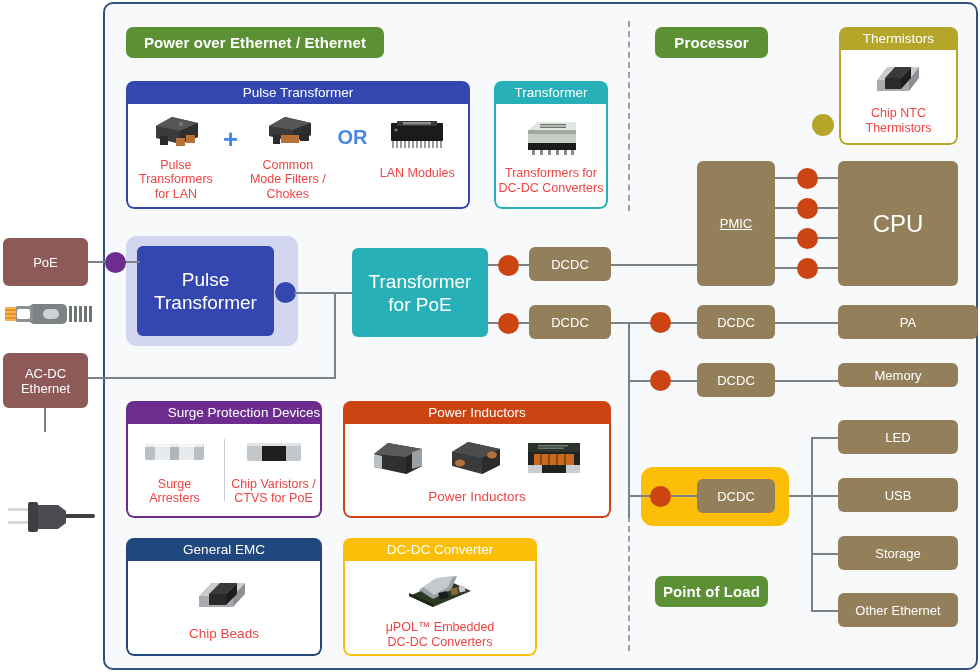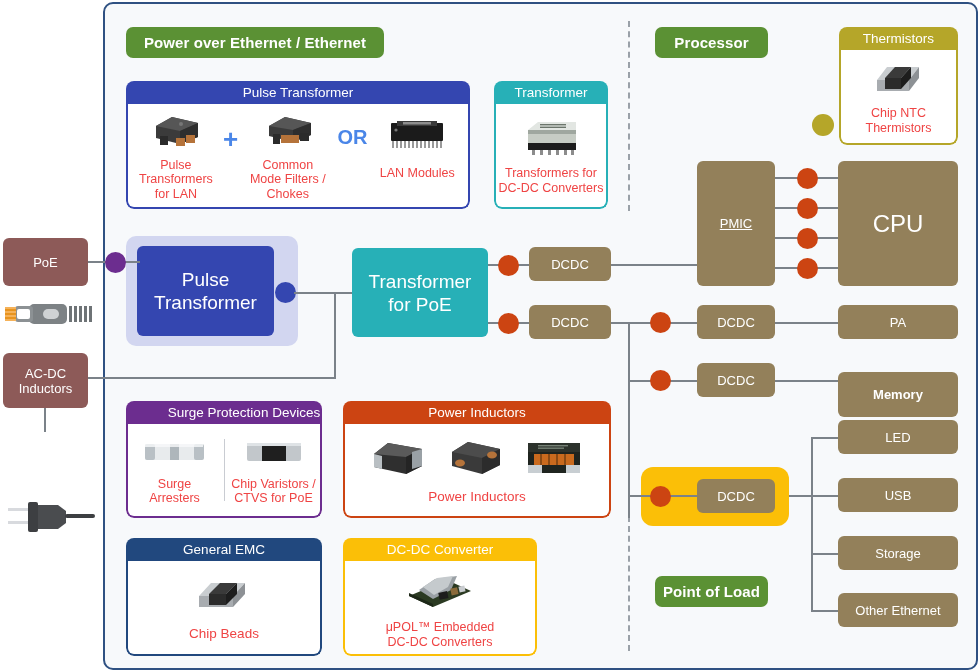--- a/index.html
+++ b/index.html
@@ -167,21 +167,21 @@
         <rect x="71" y="9" width="3" height="16"></rect>
         <rect x="76" y="9" width="3" height="16"></rect>
         <rect x="81" y="9" width="3" height="16"></rect>
         <rect x="86" y="9" width="3" height="16"></rect>
       </g>
     </svg>
   </div>
 
   <div class="abs blk blk-maroon" style="left:3px; top:353px; width:85px; height:55px;">
     <span style="white-space:pre-line">AC-DC
-Inductors</span>
+Ethernet</span>
   </div>
 
   <div class="abs wire-v" style="left:44px; top:408px; height:24px;"></div>
 
 
   <div class="abs" style="left:8px; top:497px; width:92px; height:40px;">
     <svg width="92" height="40" viewBox="0 0 92 40">
       <rect x="0" y="11" width="22" height="3" fill="#d8dade"></rect>
       <rect x="0" y="24" width="22" height="3" fill="#d8dade"></rect>
       <rect x="20" y="5" width="10" height="30" rx="2" fill="#3d3f42"></rect>
@@ -383,31 +383,31 @@
 
   <div class="abs wire-h" style="left:775px; top:267px; width:63px;"></div>
   <div class="abs dot dot-red" style="left:797px; top:258px; width:21px; height:21px;"></div>
 
   <div class="abs wire-h" style="left:628px; top:322px; width:70px;"></div>
   <div class="abs dot dot-red" style="left:650px; top:312px; width:21px; height:21px;"></div>
   <div class="abs blk blk-khaki" style="left:697px; top:305px; width:78px; height:34px;">
     <span>DCDC</span>
   </div>
   <div class="abs wire-h" style="left:775px; top:322px; width:63px;"></div>
-  <div class="abs blk blk-khaki" style="left:838px; top:305px; width:120px; height:34px;">
+  <div class="abs blk blk-khaki" style="left:838px; top:305px; width:140px; height:34px;">
     <span>PA</span>
   </div>
 
   <div class="abs wire-h" style="left:628px; top:380px; width:70px;"></div>
   <div class="abs dot dot-red" style="left:650px; top:370px; width:21px; height:21px;"></div>
   <div class="abs blk blk-khaki" style="left:697px; top:363px; width:78px; height:34px;">
     <span>DCDC</span>
   </div>
   <div class="abs wire-h" style="left:775px; top:380px; width:63px;"></div>
-  <div class="abs blk blk-khaki" style="left:838px; top:372px; width:120px; height:45px;font-weight:bold;">
+  <div class="abs blk blk-khaki" style="left:838px; top:363px; width:120px; height:24px;">
     <span>Memory</span>
   </div>
 
   <div class="abs halo-yel" style="left:641px; top:467px; width:148px; height:59px;"></div>
   <div class="abs wire-h" style="left:628px; top:495px; width:72px;"></div>
   <div class="abs dot dot-red" style="left:650px; top:486px; width:21px; height:21px;"></div>
   <div class="abs blk blk-khaki" style="left:697px; top:479px; width:78px; height:34px;">
     <span>DCDC</span>
   </div>
 

